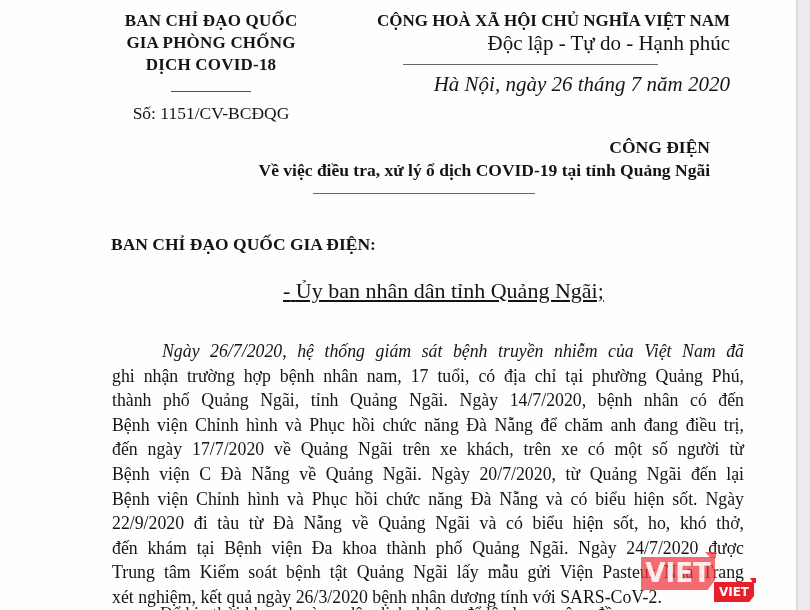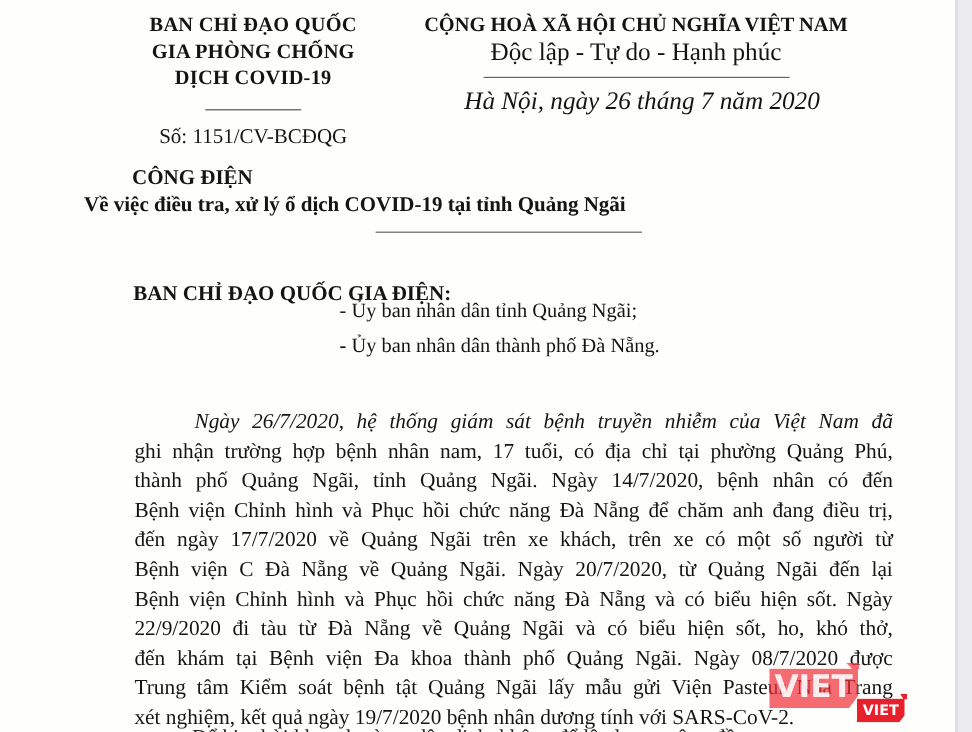--- a/index.html
+++ b/index.html
@@ -54,21 +54,21 @@
     .hdr-left .docno {
       font-size: 17.5px;
       line-height: 22px;
     }
     
     .hdr-right {
       position: absolute;
       left: 330px;
       top: 10px;
       width: 400px;
-      text-align: center;
+      text-align: right;
     }
     .hdr-right .nation {
       font-weight: bold;
       font-size: 17px;
       line-height: 22px;
       white-space: nowrap;
     }
     .hdr-right .motto {
       font-weight: normal;
       font-size: 21px;
@@ -85,21 +85,21 @@
       font-size: 21px;
       line-height: 22px;
       padding-left: 10px;
     }
     
     .title-block {
       position: absolute;
       left: 110px;
       top: 136px;
       width: 600px;
-      text-align: left;
+      text-align: right;
     }
     .title-block .doc-type {
       font-weight: bold;
       font-size: 17.5px;
       line-height: 22px;
     }
     .title-block .subject {
       font-weight: bold;
       font-size: 17.5px;
       line-height: 24px;
@@ -118,24 +118,25 @@
       left: 111px;
       top: 233px;
       font-weight: bold;
       font-size: 17.5px;
       line-height: 22px;
       white-space: nowrap;
     }
     .recipients {
       position: absolute;
       left: 283px;
-      top: 244px;
-      font-size: 17px;
+      top: 276px;
+      font-size: 22px;
       line-height: 29px;
       white-space: nowrap;
+      text-decoration: underline;
     }
     .recipients .dash {
       font-weight: normal;
     }
     .recipients .r2 .dash {
       font-weight: bold;
     }
     
     .body-text {
       position: absolute;
@@ -233,21 +234,21 @@
     }
   </style>
 </head>
 <body>
 
 <div class="page">
 
   <div class="hdr-left">
     <div class="org">BAN CHỈ ĐẠO QUỐC</div>
     <div class="org">GIA PHÒNG CHỐNG</div>
-    <div class="org">DỊCH COVID-19</div>
+    <div class="org">DỊCH COVID-18</div>
     <div class="rule"></div>
     <div class="docno">Số: 1151/CV-BCĐQG</div>
   </div>
 
   <div class="hdr-right">
     <div class="nation">CỘNG HOÀ XÃ HỘI CHỦ NGHĨA VIỆT NAM</div>
     <div class="motto">Độc lập - Tự do - Hạnh phúc</div>
     <div class="rule"></div>
     <div class="place-date">Hà Nội, ngày 26 tháng 7 năm 2020</div>
   </div>
@@ -257,39 +258,35 @@
     <div class="subject">Về việc điều tra, xử lý ổ dịch COVID-19 tại tỉnh Quảng Ngãi</div>
     <div class="rule"></div>
   </div>
 
   <div class="addr-head">BAN CHỈ ĐẠO QUỐC GIA ĐIỆN:</div>
 
   <div class="recipients">
     <div class="r1">
       <span class="dash">-</span>
       <span>Ủy ban nhân dân tỉnh Quảng Ngãi;</span>
-    </div>
-    <div class="r2">
-      <span class="dash">-</span>
-      <span>Ủy ban nhân dân thành phố Đà Nẵng.</span>
     </div>
   </div>
 
   <div class="body-text">
     <span class="ln first">Ngày 26/7/2020, hệ thống giám sát bệnh truyền nhiễm của Việt Nam đã</span>
     <span class="ln">ghi nhận trường hợp bệnh nhân nam, 17 tuổi, có địa chỉ tại phường Quảng Phú,</span>
     <span class="ln">thành phố Quảng Ngãi, tỉnh Quảng Ngãi. Ngày 14/7/2020, bệnh nhân có đến</span>
     <span class="ln">Bệnh viện Chỉnh hình và Phục hồi chức năng Đà Nẵng để chăm anh đang điều trị,</span>
     <span class="ln">đến ngày 17/7/2020 về Quảng Ngãi trên xe khách, trên xe có một số người từ</span>
     <span class="ln">Bệnh viện C Đà Nẵng về Quảng Ngãi. Ngày 20/7/2020, từ Quảng Ngãi đến lại</span>
     <span class="ln">Bệnh viện Chỉnh hình và Phục hồi chức năng Đà Nẵng và có biểu hiện sốt. Ngày</span>
     <span class="ln">22/9/2020 đi tàu từ Đà Nẵng về Quảng Ngãi và có biểu hiện sốt, ho, khó thở,</span>
-    <span class="ln">đến khám tại Bệnh viện Đa khoa thành phố Quảng Ngãi. Ngày 08/7/2020 được</span>
+    <span class="ln">đến khám tại Bệnh viện Đa khoa thành phố Quảng Ngãi. Ngày 24/7/2020 được</span>
     <span class="ln">Trung tâm Kiểm soát bệnh tật Quảng Ngãi lấy mẫu gửi Viện Pasteur Nha Trang</span>
-    <span class="ln last">xét nghiệm, kết quả ngày 19/7/2020 bệnh nhân dương tính với SARS-CoV-2.</span>
+    <span class="ln last">xét nghiệm, kết quả ngày 26/3/2020 bệnh nhân dương tính với SARS-CoV-2.</span>
   </div>
 
   <div class="next-line-fragment">Để kịp thời khoanh vùng, dập dịch, không để lây lan ra cộng đồng</div>
 
   <div class="wm-big-tick"></div>
   <div class="wm-big">
     <span class="wm-big-label">VIET</span>
   </div>
   <div class="wm-small-tick"></div>
   <div class="wm-small">

